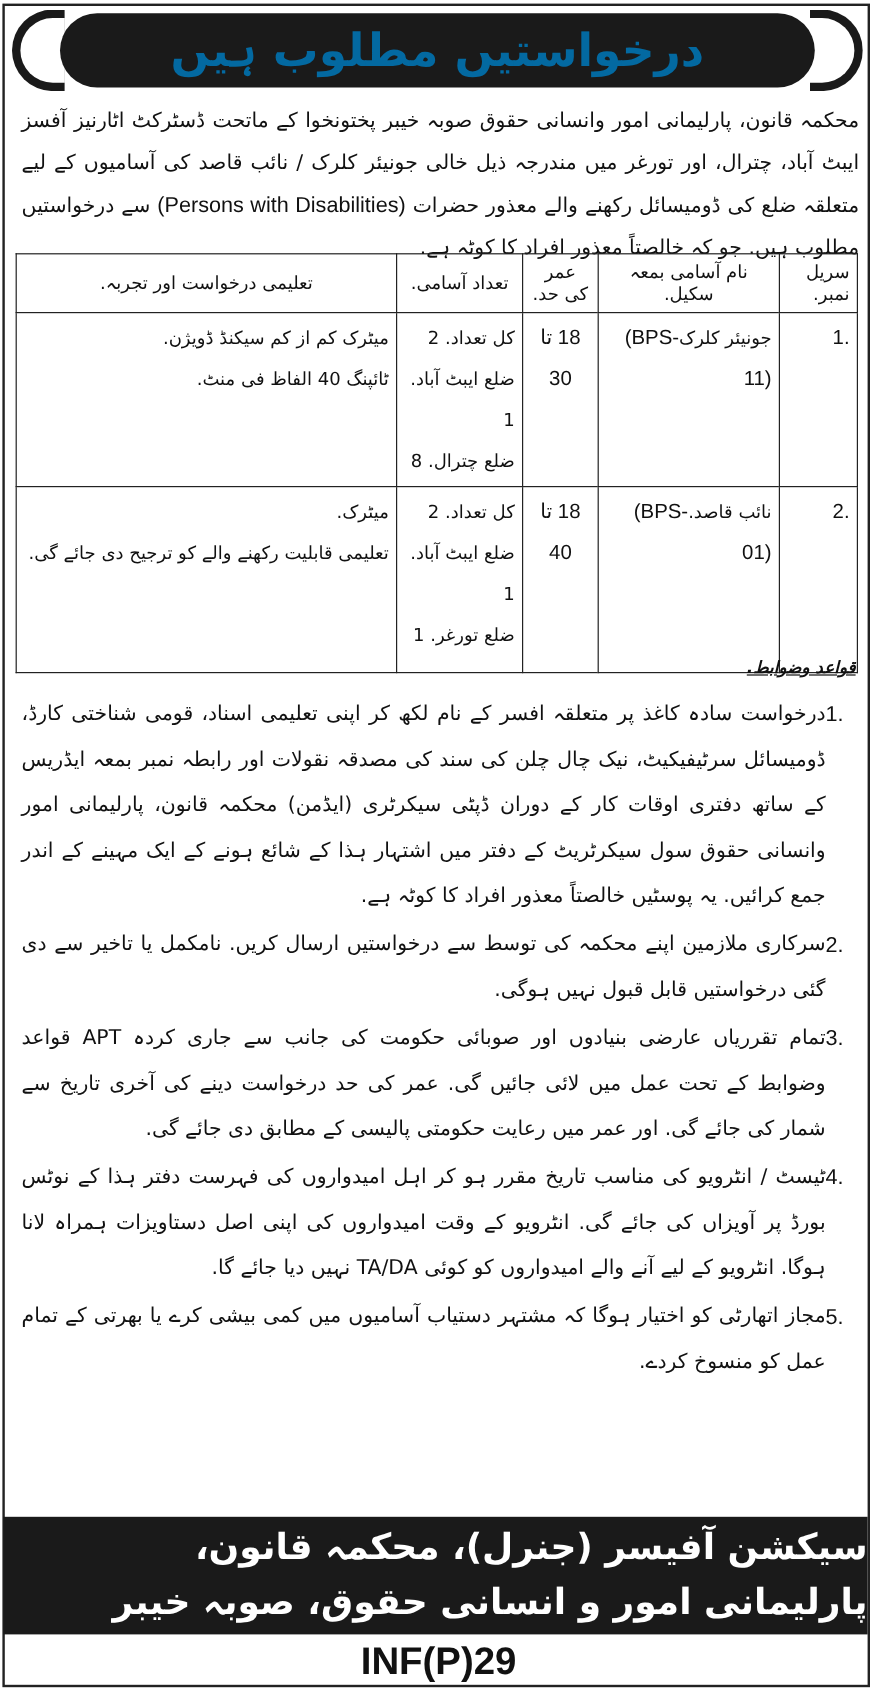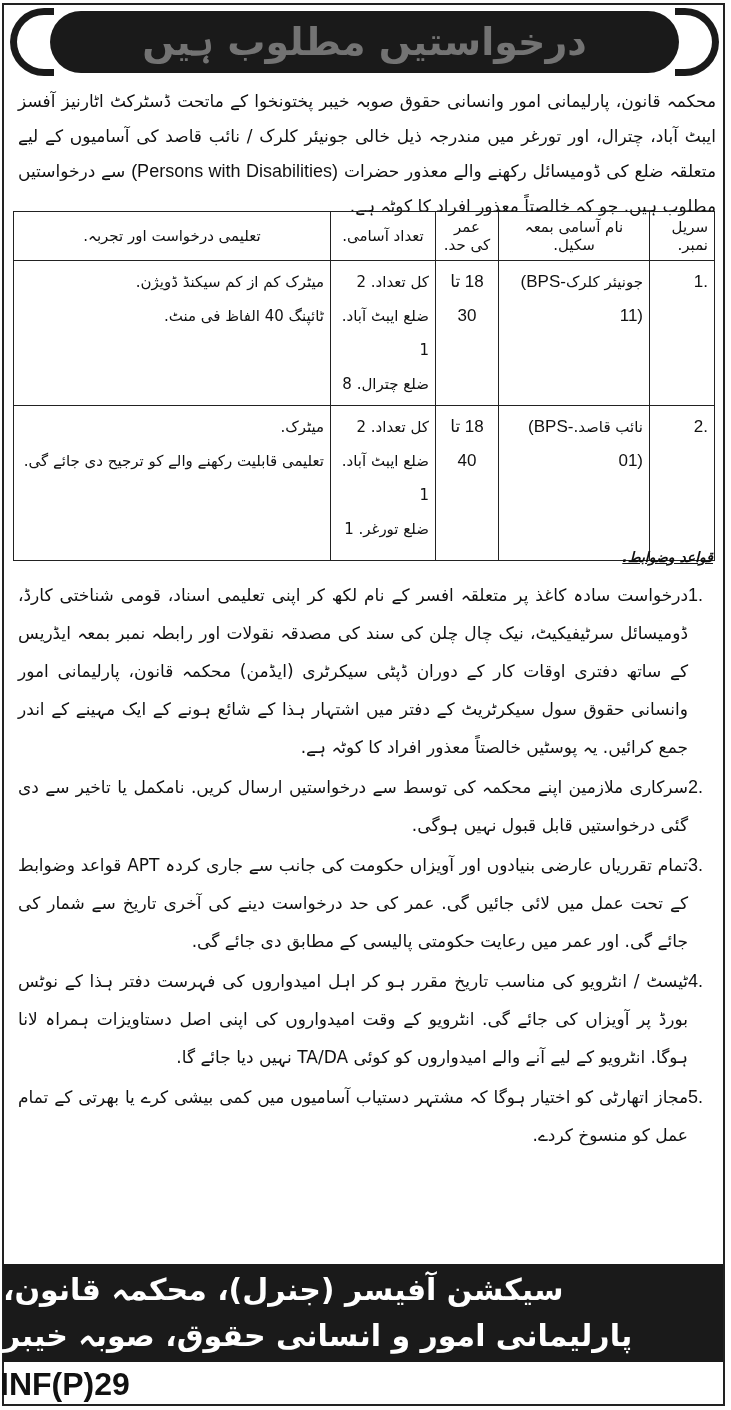--- a/index.html
+++ b/index.html
@@ -5,21 +5,21 @@
   html, body { margin:0; padding:0; background:#ffffff; }
   body { width:731px; height:1410px; overflow:hidden; position:relative; font-family:"DejaVu Sans", sans-serif; color:#111; }
   .frame { position:absolute; left:2px; top:3px; width:723px; height:1403px; border:2px solid #222; box-sizing:border-box; background:#fff; }
 
   
   .banner { position:absolute; left:10px; top:8px; width:709px; height:68px; }
   .banner .pill { position:absolute; left:40px; top:3px; width:629px; height:62px; background:#1a1a1a; border-radius:32px; }
   .banner .brace { position:absolute; top:0; width:44px; height:68px; border:7px solid #1a1a1a; box-sizing:border-box; }
   .banner .brace.left { left:0; border-right:none; border-radius:40px 0 0 40px; }
   .banner .brace.right { right:0; border-left:none; border-radius:0 40px 40px 0; }
-  .banner .title { position:absolute; left:40px; top:3px; width:629px; height:62px; display:flex; align-items:center; justify-content:center; color:#737373; font-family:"DejaVu Sans", sans-serif; font-weight:bold; font-size:38px; direction:rtl; }
+  .banner .title { position:absolute; left:40px; top:3px; width:629px; height:62px; display:flex; align-items:center; justify-content:center; color:#0369a1; font-family:"DejaVu Sans", sans-serif; font-weight:bold; font-size:38px; direction:rtl; }
 
   
   .intro { position:absolute; left:18px; top:84px; width:698px; direction:rtl; text-align:justify; font-size:17px; line-height:35px; font-family:"DejaVu Sans", sans-serif; }
   .intro .latin { font-family:"Liberation Sans", sans-serif; font-size:18px; }
 
   
   table.posts { position:absolute; left:13px; top:211px; width:702px; border-collapse:collapse; direction:rtl; font-size:15px; }
   table.posts td, table.posts th { border:1.5px solid #222; vertical-align:top; padding:4px 6px; font-weight:normal; text-align:right; }
   table.posts th { height:40px; vertical-align:middle; font-size:15px; }
   table.posts th.center, table.posts td.center { text-align:center; }
@@ -34,24 +34,24 @@
   .row2 td { height:146px; }
 
   
   .rules-title { position:absolute; right:18px; top:549px; direction:rtl; font-size:14px; font-weight:bold; text-decoration:underline;font-style:italic; }
   .rules { position:absolute; left:18px; top:576px; width:700px; direction:rtl; font-size:17px; line-height:38px; }
   .rule { display:flex; flex-direction:row; margin-bottom:2px; }
   .rule .num { width:30px; flex:none; font-family:"Liberation Sans", sans-serif; font-size:18px; direction:ltr; text-align:left; }
   .rule .txt { flex:1; text-align:justify; }
 
   
-  .footer-band { position:absolute; left:3px; top:1264px; width:720px; height:98px; background:#1a1a1a; color:#fff; direction:rtl; text-align:left; font-weight:bold; }
+  .footer-band { position:absolute; left:3px; top:1264px; width:720px; height:98px; background:#1a1a1a; color:#fff; direction:rtl; text-align:right; font-weight:bold; }
   .footer-band .l1 { position:absolute; left:0; right:0; top:4px; font-size:30px; line-height:44px; }
   .footer-band .l2 { position:absolute; left:0; right:0; top:50px; font-size:30px; line-height:44px; }
-  .inf { position:absolute; left:0; width:731px; top:1364px; font-family:"Liberation Sans", sans-serif; font-weight:bold; font-size:32px; line-height:40px; }
+  .inf { position:absolute; left:0; width:731px; top:1364px; text-align:center; font-family:"Liberation Sans", sans-serif; font-weight:bold; font-size:32px; line-height:40px; }
 </style>
 </head>
 <body>
 
 <div class="frame"></div>
 
 <div class="banner">
   <div class="brace left"></div>
   <div class="pill"></div>
   <div class="brace right"></div>
@@ -113,21 +113,21 @@
   <div class="rule">
     <span class="num">1.</span>
     <span class="txt">درخواست سادہ کاغذ پر متعلقہ افسر کے نام لکھ کر اپنی تعلیمی اسناد، قومی شناختی کارڈ، ڈومیسائل سرٹیفیکیٹ، نیک چال چلن کی سند کی مصدقہ نقولات اور رابطہ نمبر بمعہ ایڈریس کے ساتھ دفتری اوقات کار کے دوران ڈپٹی سیکرٹری (ایڈمن) محکمہ قانون، پارلیمانی امور وانسانی حقوق سول سیکرٹریٹ کے دفتر میں اشتہار ہذا کے شائع ہونے کے ایک مہینے کے اندر جمع کرائیں. یہ پوسٹیں خالصتاً معذور افراد کا کوٹہ ہے.</span>
   </div>
   <div class="rule">
     <span class="num">2.</span>
     <span class="txt">سرکاری ملازمین اپنے محکمہ کی توسط سے درخواستیں ارسال کریں. نامکمل یا تاخیر سے دی گئی درخواستیں قابل قبول نہیں ہوگی.</span>
   </div>
   <div class="rule">
     <span class="num">3.</span>
-    <span class="txt">تمام تقرریاں عارضی بنیادوں اور آویزاں حکومت کی جانب سے جاری کردہ APT قواعد وضوابط کے تحت عمل میں لائی جائیں گی. عمر کی حد درخواست دینے کی آخری تاریخ سے شمار کی جائے گی. اور عمر میں رعایت حکومتی پالیسی کے مطابق دی جائے گی.</span>
+    <span class="txt">تمام تقرریاں عارضی بنیادوں اور صوبائی حکومت کی جانب سے جاری کردہ APT قواعد وضوابط کے تحت عمل میں لائی جائیں گی. عمر کی حد درخواست دینے کی آخری تاریخ سے شمار کی جائے گی. اور عمر میں رعایت حکومتی پالیسی کے مطابق دی جائے گی.</span>
   </div>
   <div class="rule">
     <span class="num">4.</span>
     <span class="txt">ٹیسٹ / انٹرویو کی مناسب تاریخ مقرر ہو کر اہل امیدواروں کی فہرست دفتر ہذا کے نوٹس بورڈ پر آویزاں کی جائے گی. انٹرویو کے وقت امیدواروں کی اپنی اصل دستاویزات ہمراہ لانا ہوگا. انٹرویو کے لیے آنے والے امیدواروں کو کوئی TA/DA نہیں دیا جائے گا.</span>
   </div>
   <div class="rule">
     <span class="num">5.</span>
     <span class="txt">مجاز اتھارٹی کو اختیار ہوگا کہ مشتہر دستیاب آسامیوں میں کمی بیشی کرے یا بھرتی کے تمام عمل کو منسوخ کردے.</span>
   </div>
 </div>

